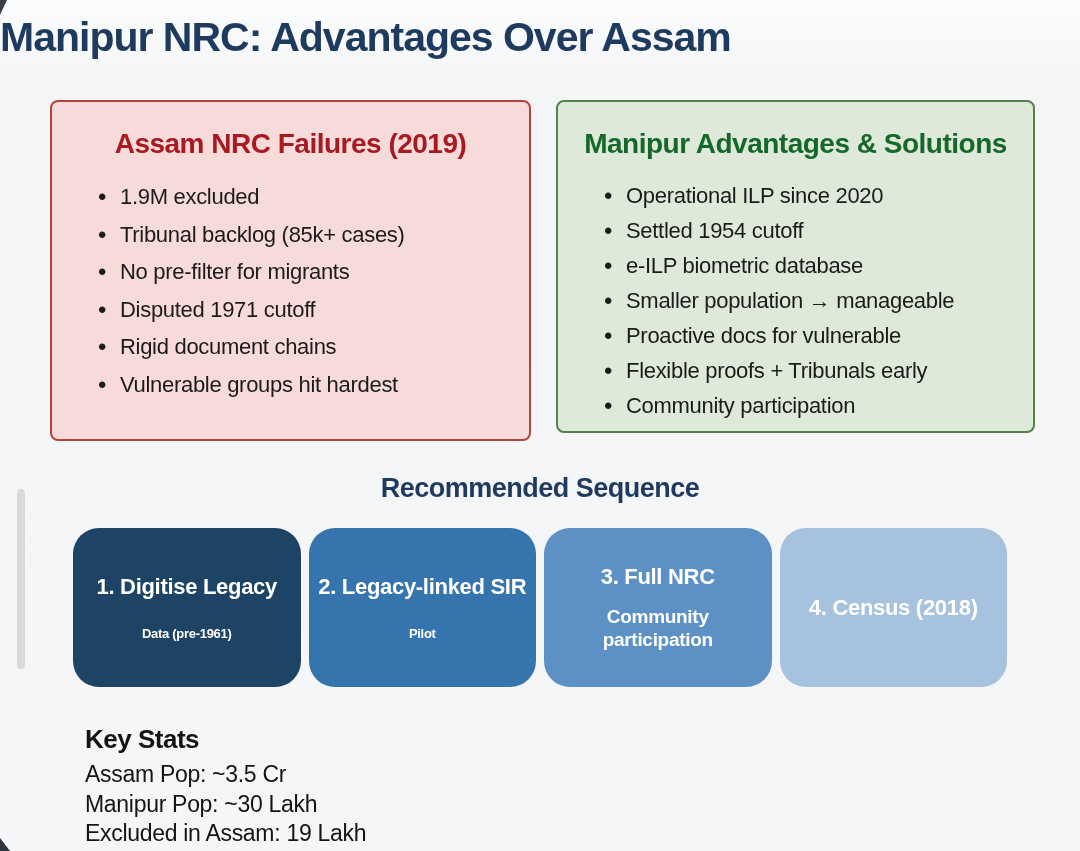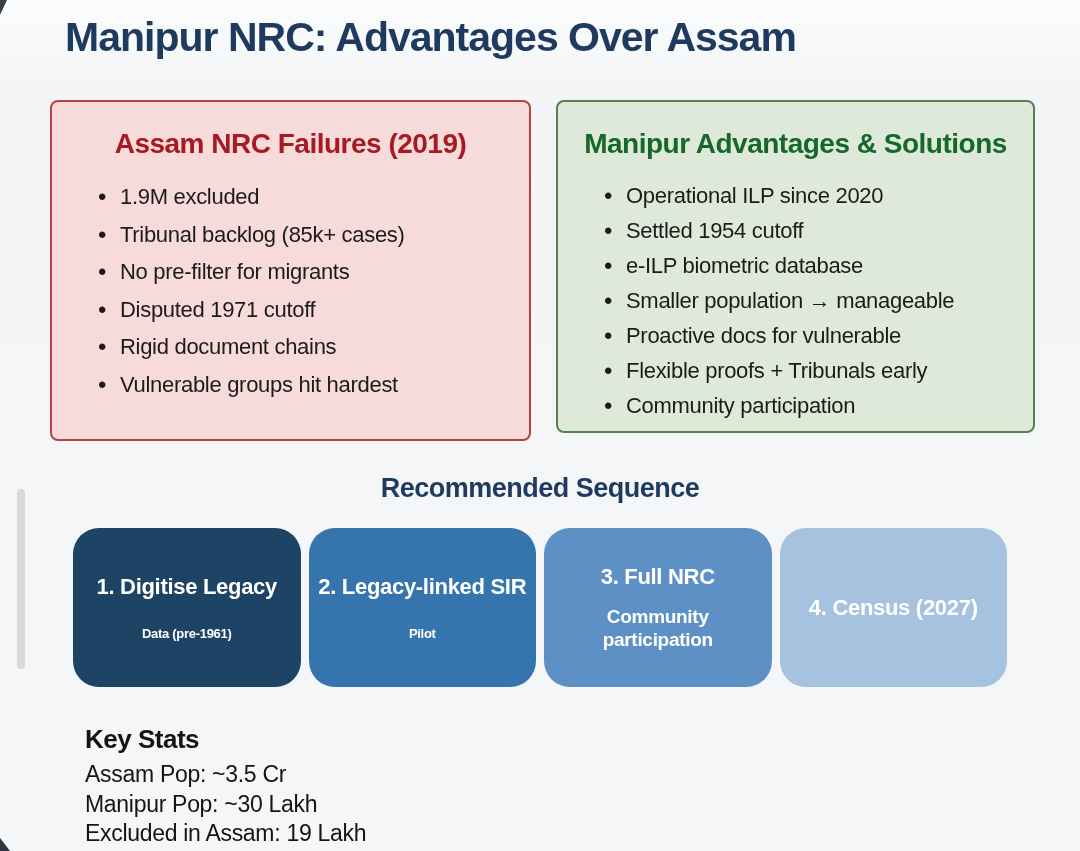--- a/index.html
+++ b/index.html
@@ -5,21 +5,21 @@
   html,body{margin:0;padding:0;}
   body{
     width:1080px;height:851px;
     font-family:"Liberation Sans", sans-serif;
     background:linear-gradient(180deg,#fbfcfd 0%,#f3f5f7 10%,#f4f6f7 100%);
     position:relative;overflow:hidden;
     -webkit-font-smoothing:antialiased;
   }
   .title{
     position:absolute;top:14px;left:0;width:861px;
-    text-align:center;font-size:41px;font-weight:700;
+    font-size:41px;font-weight:700;
     color:#1e3a5f;letter-spacing:-1px;
   }
   .card{
     position:absolute;top:100px;box-sizing:border-box;
     border-radius:8px;
   }
   .card-assam{
     left:50px;width:481px;height:341px;
     background:#f7dada;border:2px solid #b2453f;
   }
@@ -138,21 +138,21 @@
       <div class="step-line1">2. Legacy-linked SIR</div>
       <div class="step-line2">Pilot</div>
     </div>
 
     <div class="seq-step" style="background: rgb(93, 145, 197);">
       <div class="step-line1">3. Full NRC</div>
       <div class="step-line2">Community participation</div>
     </div>
 
     <div class="seq-step" style="background: rgb(166, 194, 223);">
-      <div class="step-line1">4. Census (2027)</div>
+      <div class="step-line1">4. Census (2018)</div>
 
     </div>
   </div>
 
 <div class="key-stats">
   <h3>Key Stats</h3>
   <div>
 
       <div class="stat-line">Assam Pop: ~3.5 Cr</div>
 

